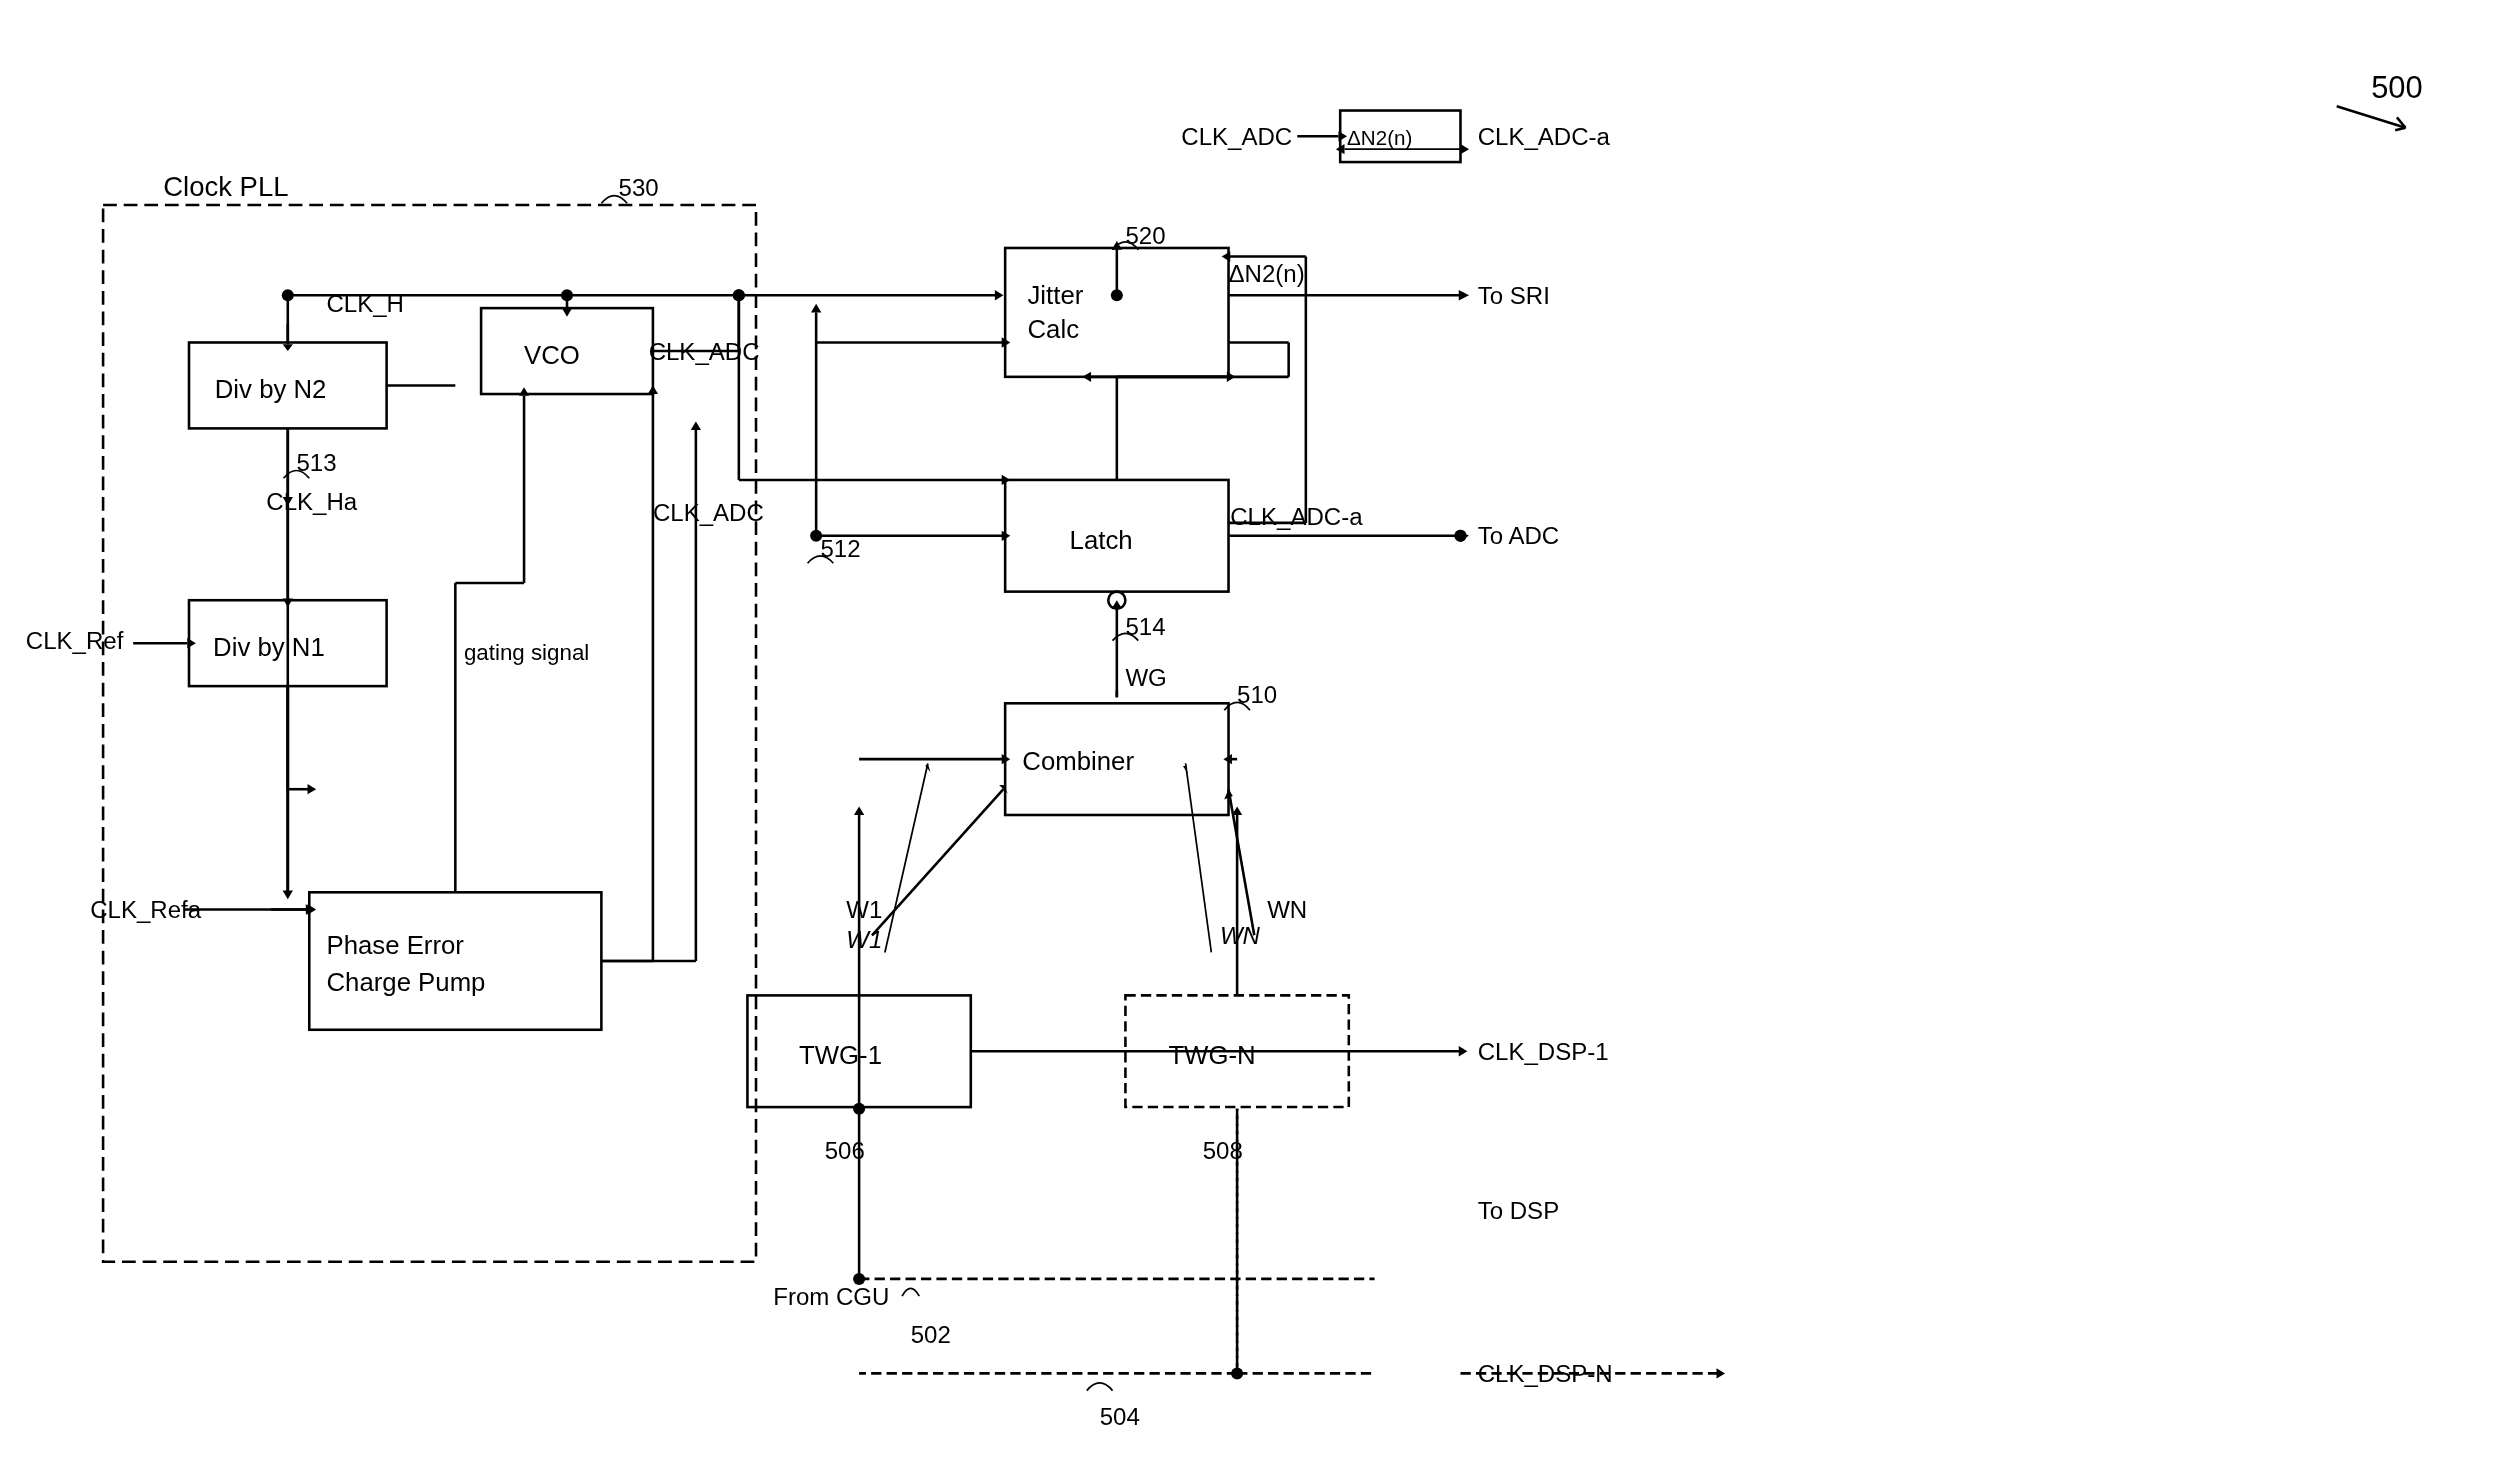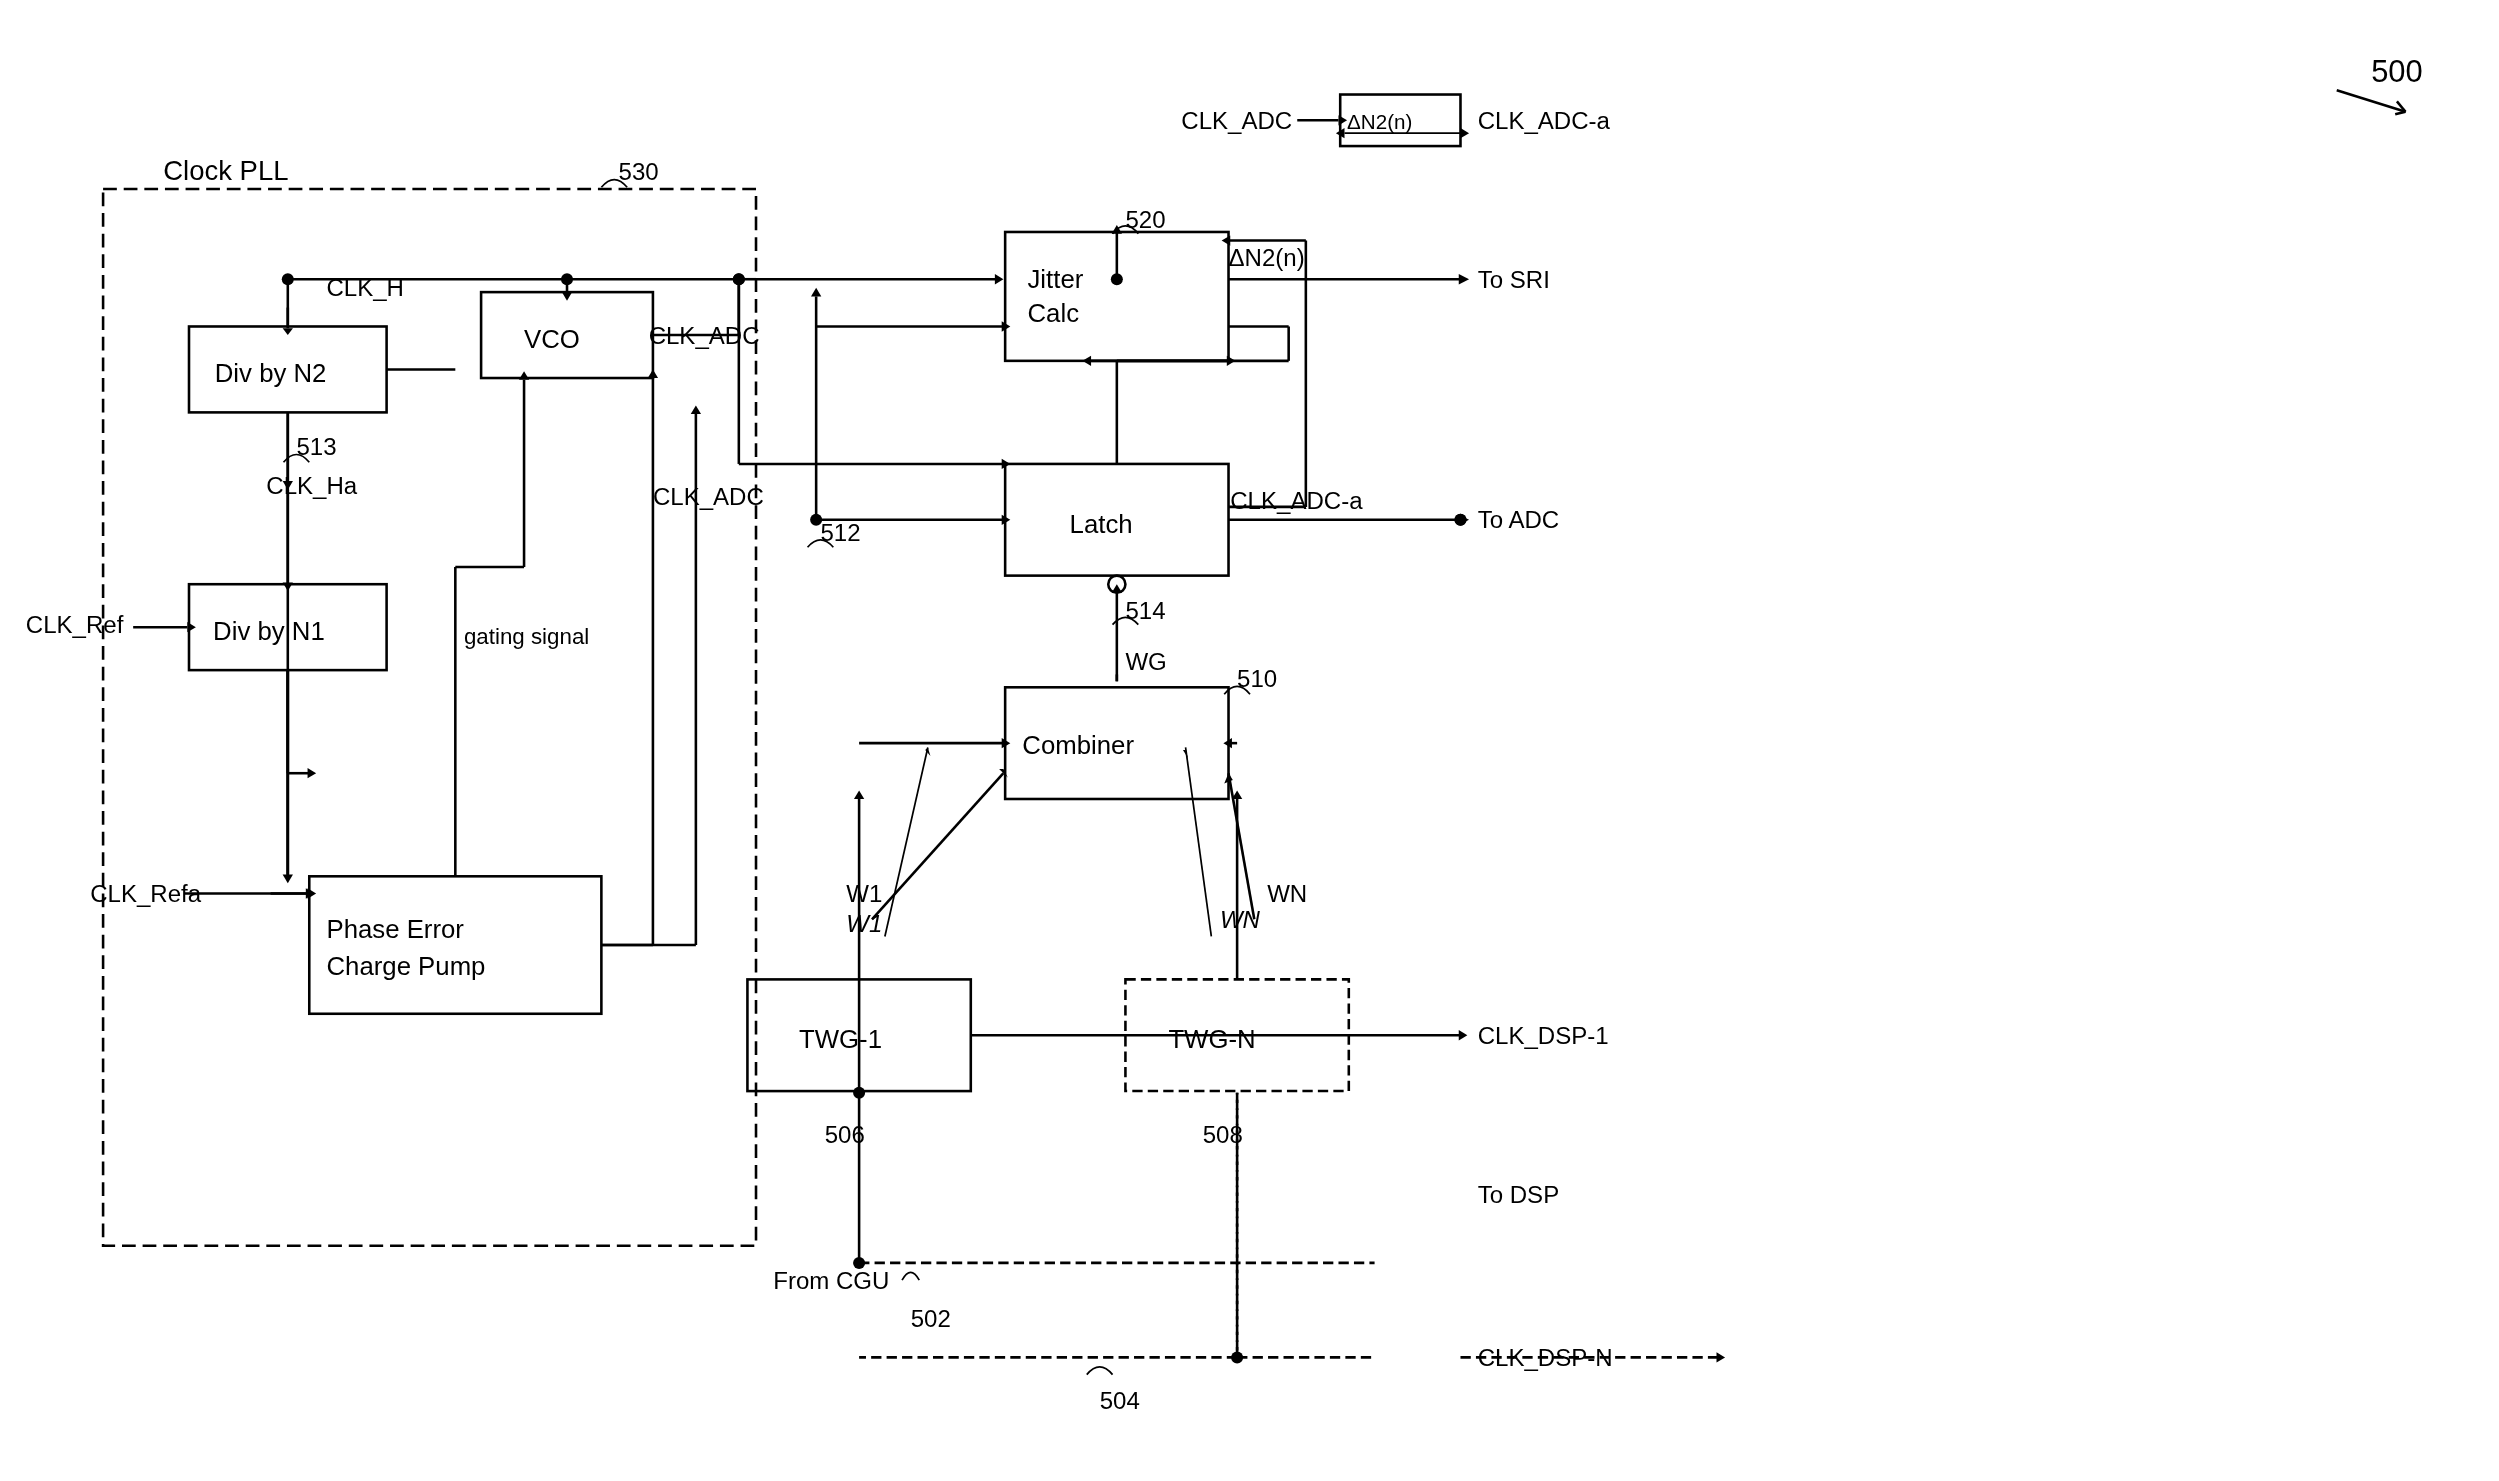--- a/index.html
+++ b/index.html
@@ -8,21 +8,21 @@
       width: 2500px;
       height: 1482px;
       font-family: Arial, sans-serif;
       font-size: 24px;
       color: #000;
       overflow: hidden;
       position: relative;
     }
     .diagram-container {
       position: absolute;
-      top: 0; left: 0;
+      top: 16px; left: 0;
       width: 2500px;
       height: 1157px;
     }
     svg {
       width: 2500px;
       height: 1482px;
     }
     text {
       font-family: Arial, sans-serif;
       fill: #000;

